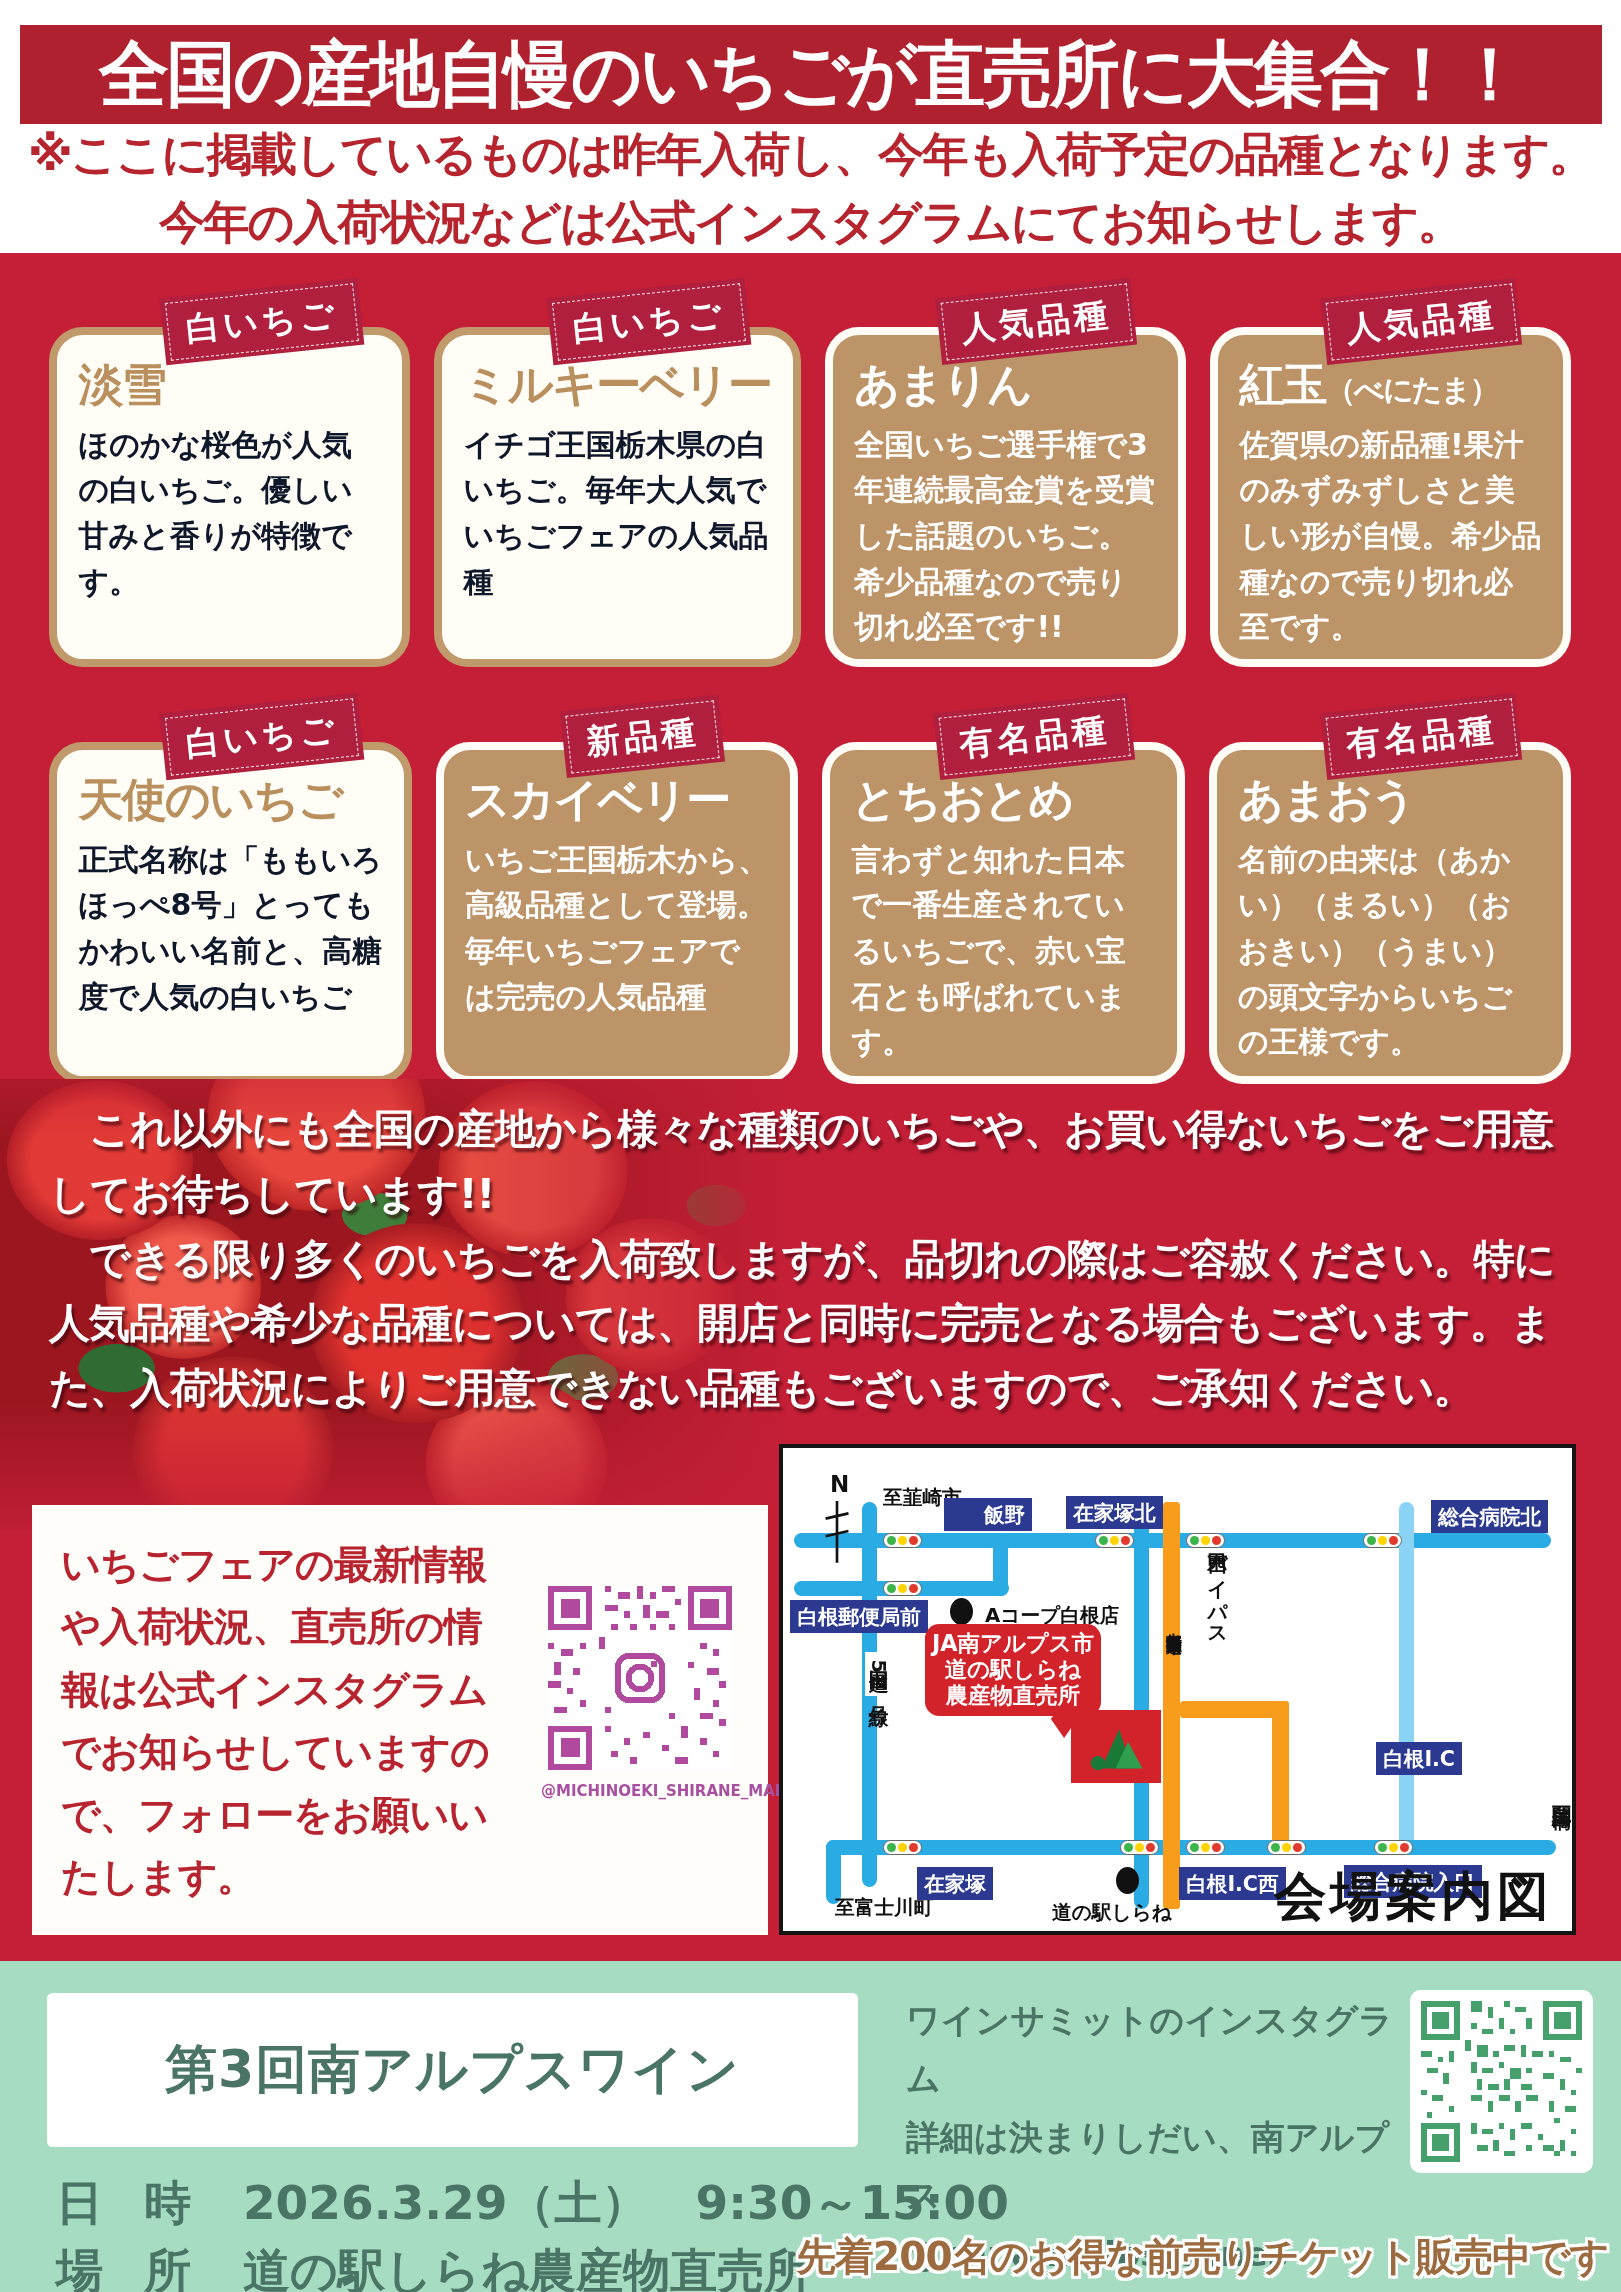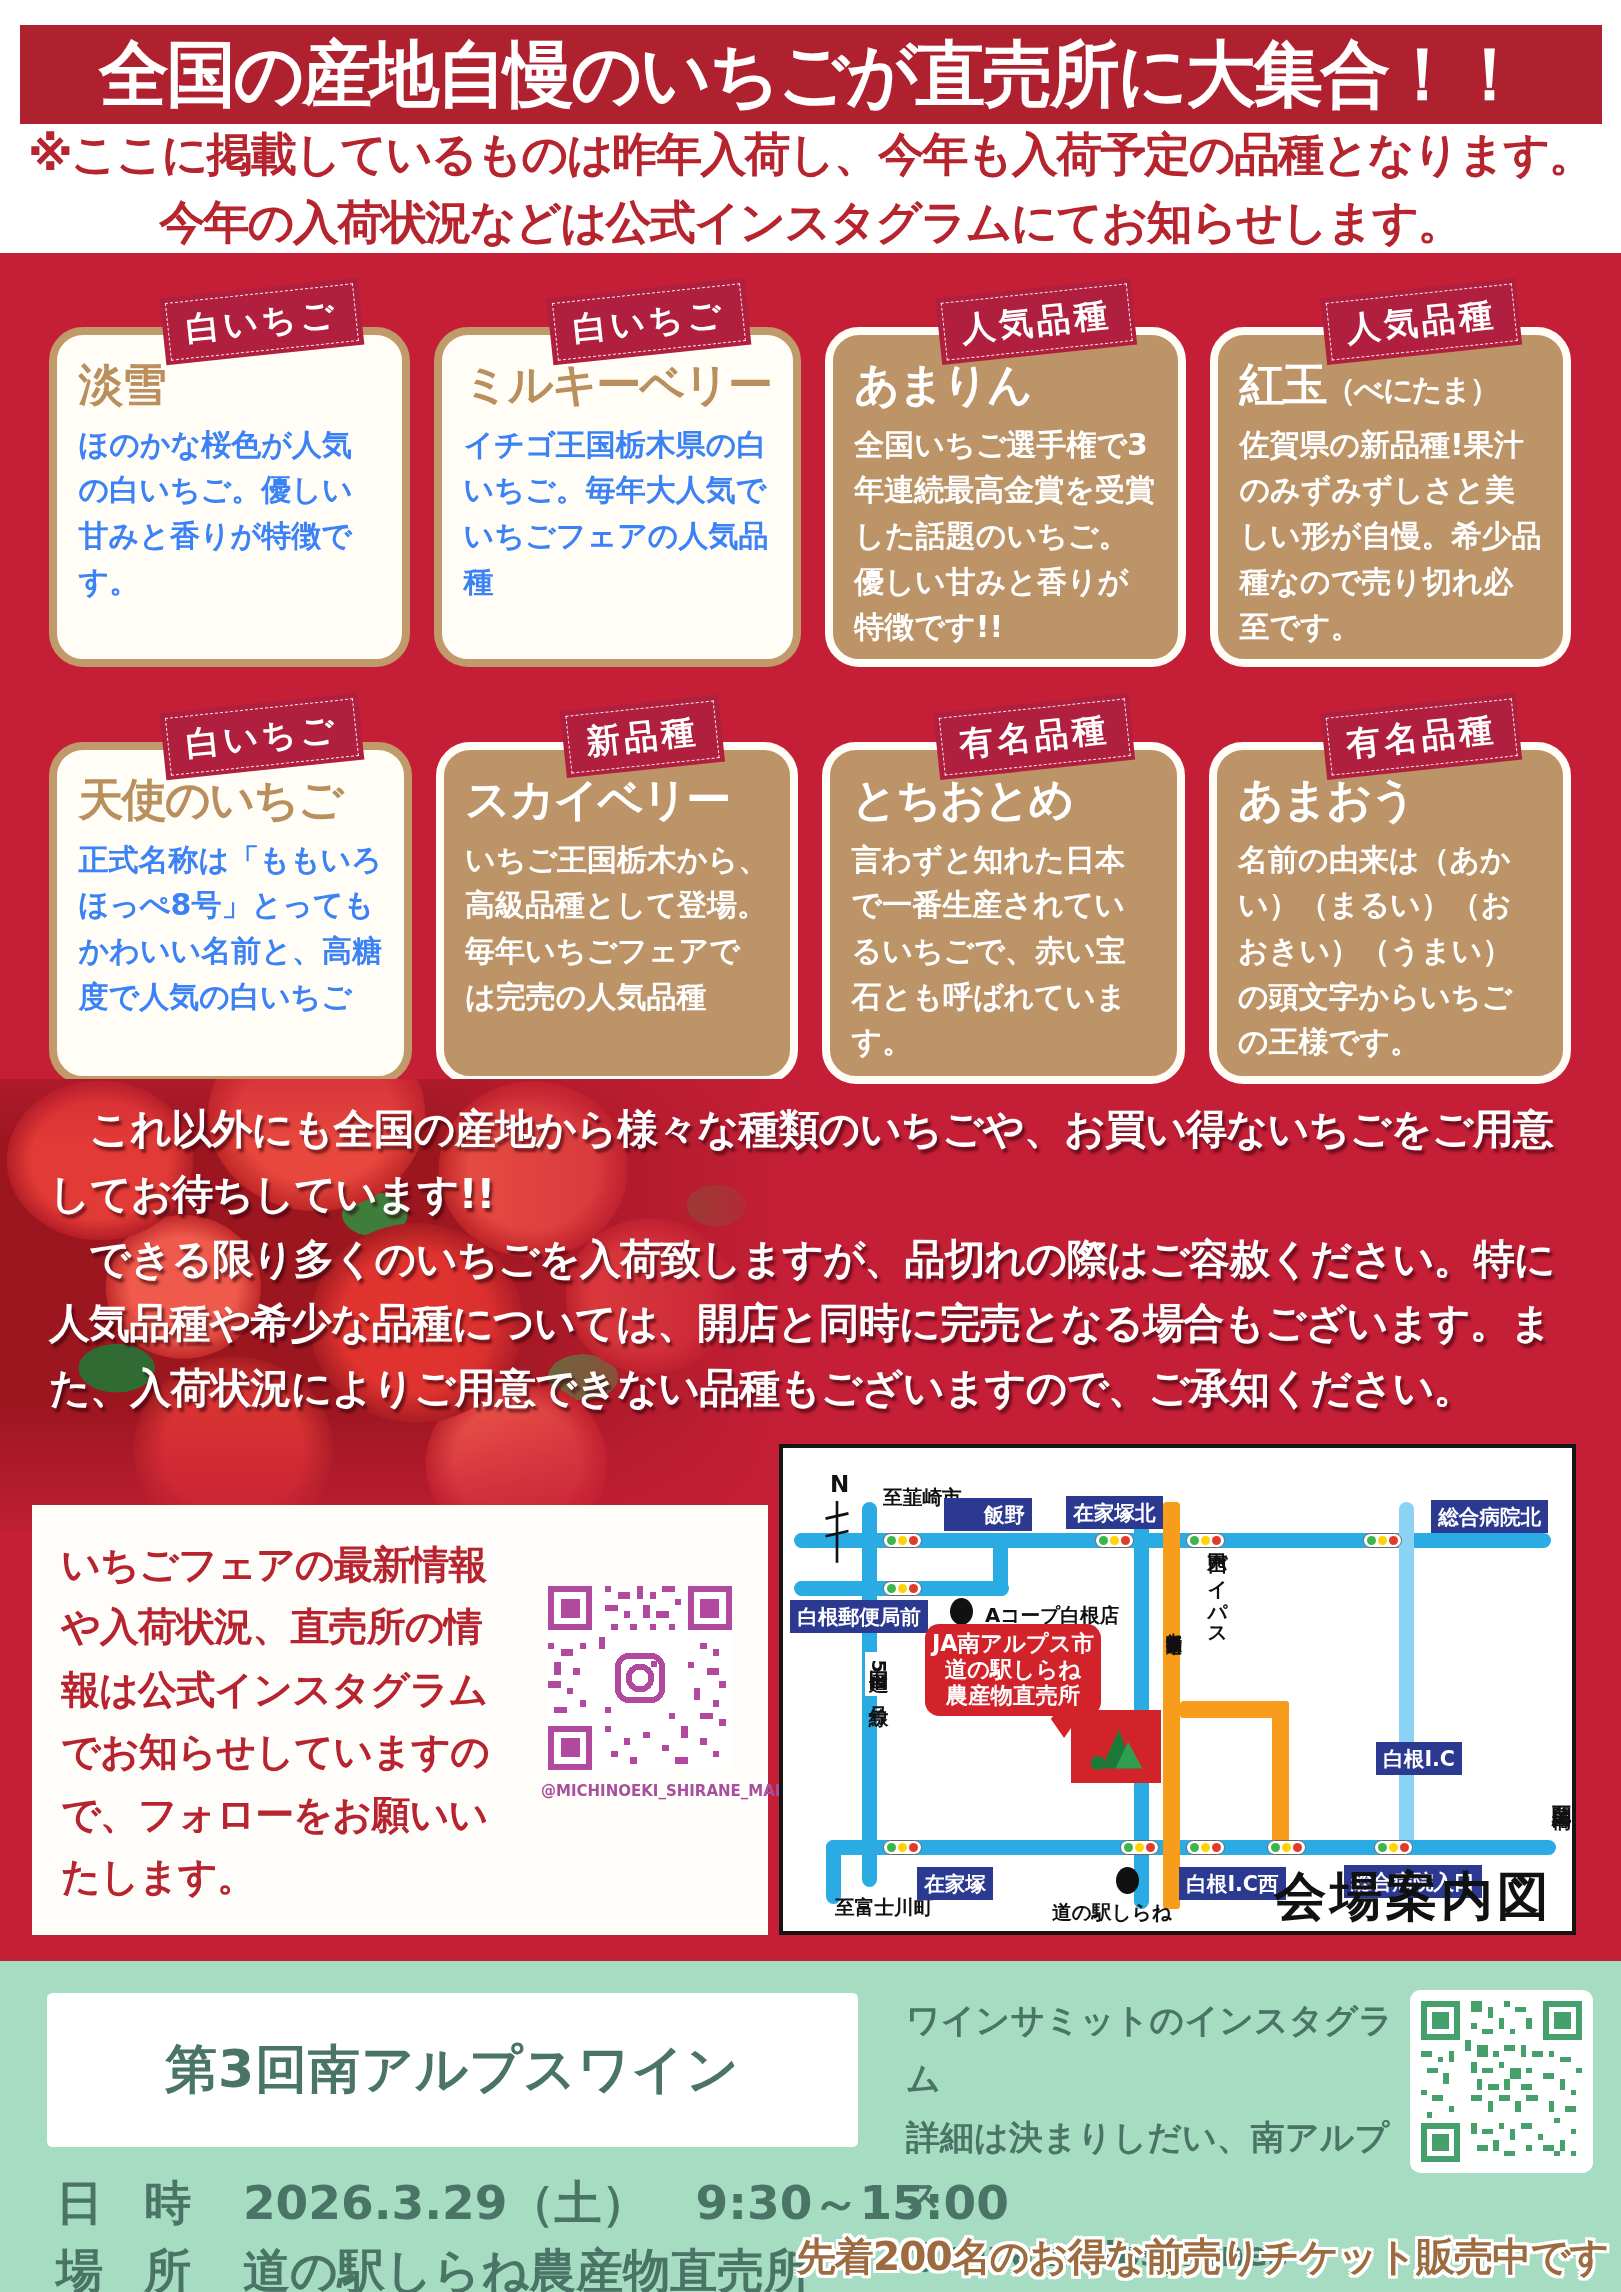--- a/index.html
+++ b/index.html
@@ -25,21 +25,21 @@
   .row1{top:327px;height:340px;}
   .row2{top:742px;height:342px;}
   .card{position:relative;flex:1 1 0;border-radius:34px;padding:16px 21.5px 9px 21.5px;}
   .card.white{background:#fffdf6;border:8px solid #c09a6a;}
   .card.tan{background:#bd9467;border:8px solid #fffdf6;}
   .card .title{font-size:45px;font-weight:bold;letter-spacing:-1.8px;white-space:nowrap;margin:3.6px 0 7.2px 0;}
   .card .tsmall{font-size:30px;font-weight:bold;letter-spacing:-1.8px;}
   .card.white .title{color:#b98f5e;}
   .card.tan .title{color:#ffffff;}
   .card .desc{font-size:30px;font-weight:bold;line-height:1.52;letter-spacing:0;}
-  .card.white .desc{color:#3b82f6;}
+  .card.white .desc{color:#0f172a;}
   .card.tan .desc{color:#ffffff;}
   .badge{position:absolute;top:-47px;left:50%;transform:translateX(-34%) rotate(-6deg);
          background:#b01f3e;color:#fff;font-size:34px;font-weight:bold;letter-spacing:3.6px;
          padding:10.7px 23px;white-space:nowrap;z-index:5;}
   .badge::before{content:'';position:absolute;inset:4.5px;border:1.8px dashed rgba(255,255,255,.9);}
 
   
   .photo{position:absolute;left:0;top:1079px;width:833px;height:452px;background-color:#9c1620;
     background-image:
       radial-gradient(125px 107px at 12% 18%, #e23a36 0 55%, #b51f27 74%, transparent 75%),
@@ -139,21 +139,21 @@
       <div class="desc">ほのかな桜色が人気の白いちご。優しい甘みと香りが特徴です。</div>
     </div>
     <div class="card white">
       <div class="badge">白いちご</div>
       <div class="title">ミルキーベリー</div>
       <div class="desc">イチゴ王国栃木県の白いちご。毎年大人気でいちごフェアの人気品種</div>
     </div>
     <div class="card tan">
       <div class="badge">人気品種</div>
       <div class="title">あまりん</div>
-      <div class="desc">全国いちご選手権で3年連続最高金賞を受賞した話題のいちご。優しい甘みと香りが特徴です!!</div>
+      <div class="desc">全国いちご選手権で3年連続最高金賞を受賞した話題のいちご。希少品種なので売り切れ必至です!!</div>
     </div>
     <div class="card tan">
       <div class="badge">人気品種</div>
       <div class="title"><span>紅玉</span><span class="tsmall">（べにたま）</span></div>
       <div class="desc">佐賀県の新品種!果汁のみずみずしさと美しい形が自慢。希少品種なので売り切れ必至です。</div>
     </div>
   </div>
 
   <div class="cardrow row2">
     <div class="card white">

